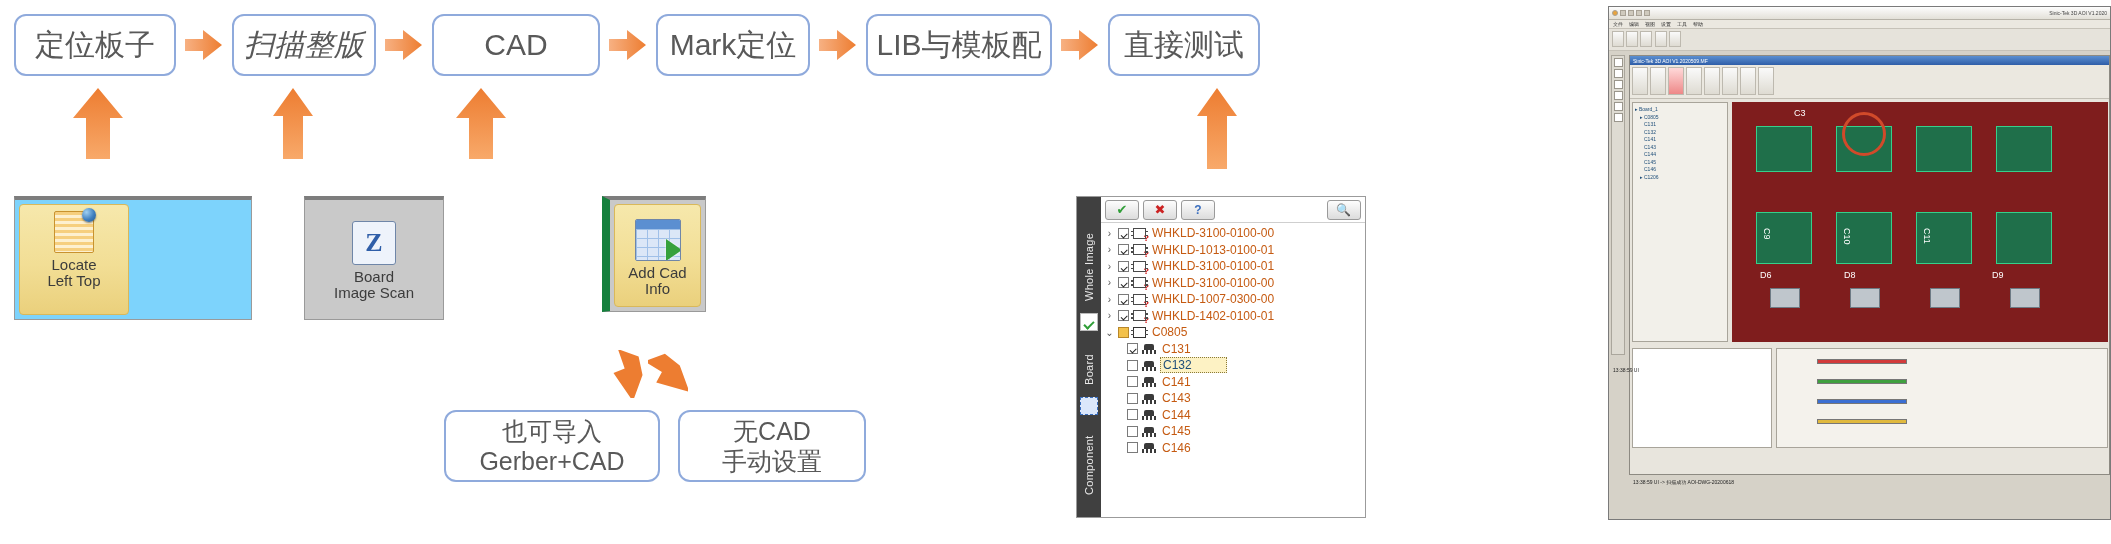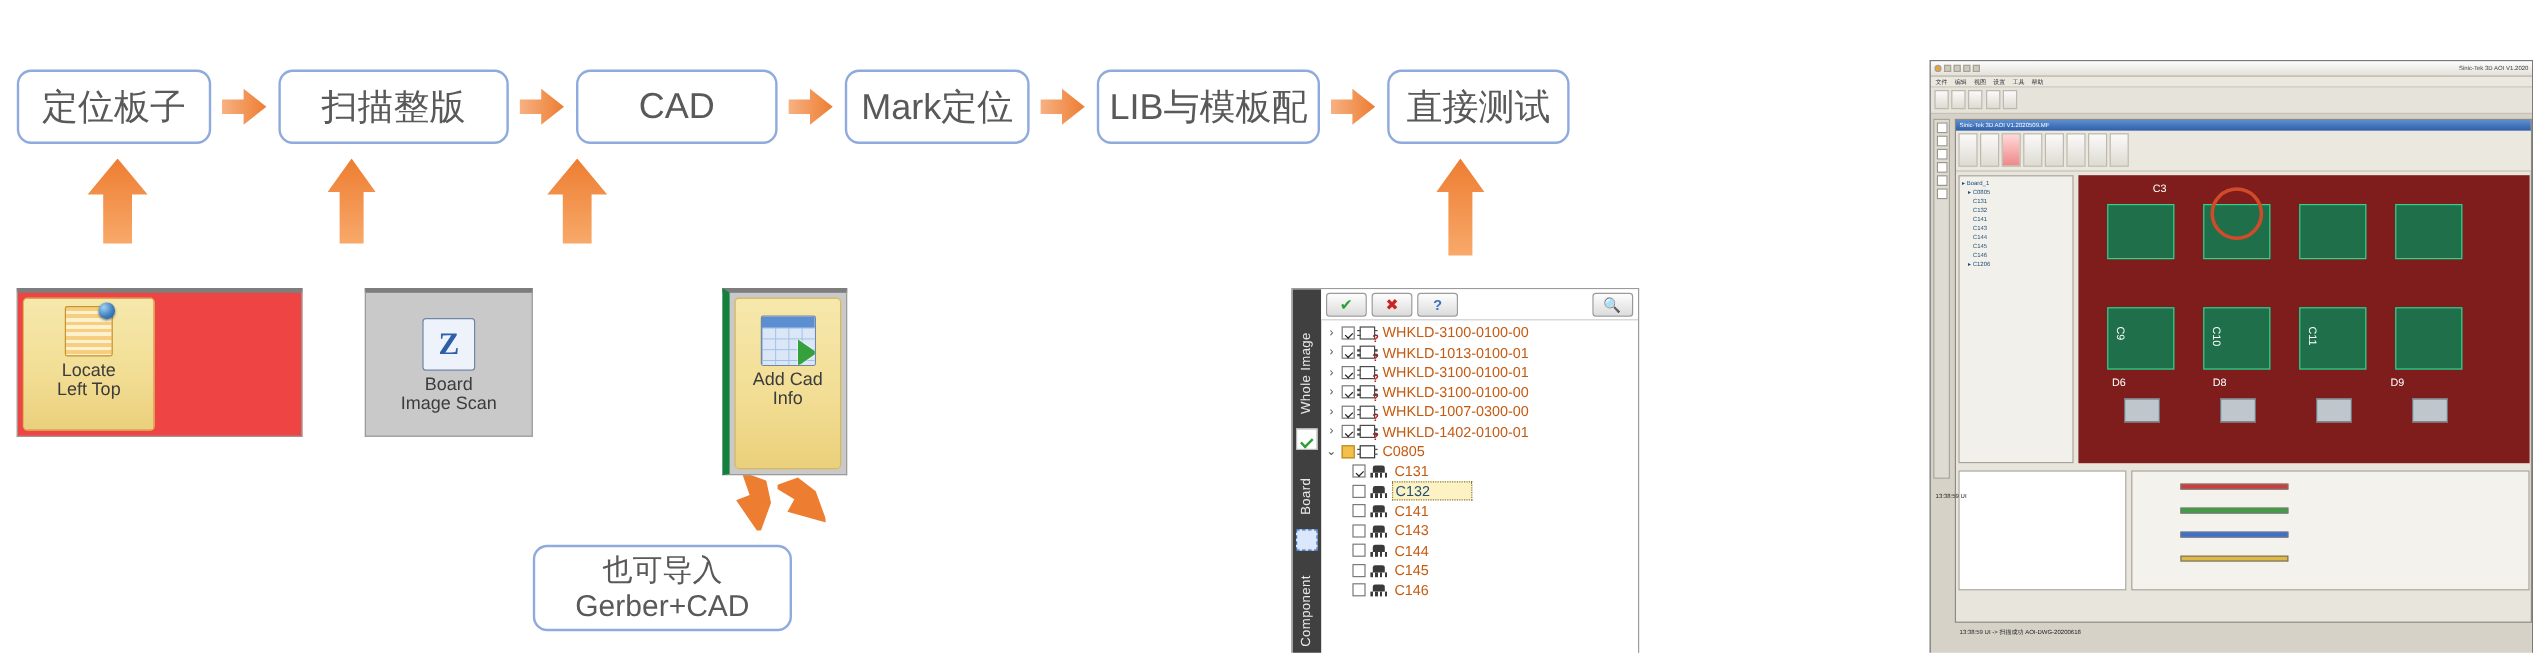--- a/index.html
+++ b/index.html
@@ -4,21 +4,21 @@
 <style>
   * { box-sizing: border-box; }
   html, body { margin:0; padding:0; }
   body {
     width:2111px; height:544px;
     background:#ffffff;
     font-family:"Liberation Sans", sans-serif;
     position:relative;
     overflow:hidden;
   }
-  .stage { position:absolute; inset:0;margin-top:44px; }
+  .stage { position:absolute; inset:0; }
 
   
   .flow-row { position:absolute; left:14px; top:14px; display:flex; align-items:center; }
   .flow-box {
     border:2.5px solid #8faadc;
     border-radius:12px;
     background:#ffffff;
     height:62px;
     display:flex; align-items:center; justify-content:center;
     padding:0 16px;
@@ -34,21 +34,21 @@
   }
   .flow-arrow svg { display:block; }
 
   
   .up-arrow { position:absolute; }
   .up-arrow svg { display:block; }
 
   
   .tb-panel {
     position:absolute;
-    background:#ef4444;
+    background:#7dd3fc;
     border:1px solid #9a9a9a;
     border-top:4px solid #7d7d7d;
     display:flex;
     padding:4px;
     gap:3px;
   }
   .tb-btn {
     background:linear-gradient(180deg,#f6e8ac 0%,#f2de95 55%,#ead07c 100%);
     border:1px solid #d9b85a;
     border-radius:4px;
@@ -242,21 +242,21 @@
           <defs>
             <linearGradient id="ag1" x1="0" y1="0" x2="1" y2="0">
               <stop offset="0" stop-color="#F7B183"></stop>
               <stop offset="1" stop-color="#ED7D31"></stop>
             </linearGradient>
           </defs>
           <path d="M0 11 L18 11 L18 2 L37 17 L18 32 L18 23 L0 23 Z" fill="url(#ag1)"></path>
         </svg>
     </div>
 
-    <div class="flow-box" style="width:192px;">
+    <div class="flow-box" style="width:144px;font-style:italic;">
       <span>扫描整版</span>
     </div>
     <div class="flow-arrow">
       <svg width="38" height="34" viewBox="0 0 38 34">
           <path d="M0 11 L18 11 L18 2 L37 17 L18 32 L18 23 L0 23 Z" fill="url(#ag1)"></path>
         </svg>
     </div>
 
     <div class="flow-box" style="width:168px;">
       <span>CAD</span>
@@ -340,35 +340,39 @@
   </div>
 
   <div class="tb-panel" style="left:304px; top:196px; width:140px; height:124px; background:#c9c9c9;">
     <div class="tb-btn plain" style="width:100%;justify-content:center;">
       <span class="glyph scan-icon">Z</span>
       <span class="lbl">Board
 Image Scan</span>
     </div>
   </div>
 
-  <div class="tb-panel" style="left:602px; top:196px; width:104px; height:156px; background:#c9c9c9; border-left:6px solid #15803d;">
+  <div class="tb-panel" style="left:602px; top:196px; width:104px; height:116px; background:#c9c9c9; border-left:8px solid #15803d;">
     <div class="tb-btn" style="width:100%;justify-content:flex-start;padding-top:14px;">
       <span class="glyph cad-icon">
         <span class="grid"></span>
           <span class="hdr"></span>
           <span class="go"></span>
       </span>
       <span class="lbl">Add Cad
 Info</span>
     </div>
   </div>
 
   <div class="note-box" style="left:444px; top:410px; width:216px; height:72px;">
     <span>也可导入
 Gerber+CAD</span>
+  </div>
+  <div class="note-box" style="left:678px; top:410px; width:188px; height:72px;">
+    <span>无CAD
+手动设置</span>
   </div>
 
   <div class="tree-panel" style="left:1076px; top:196px; width:290px; height:322px;">
     <div class="tree-tabs">
       <div class="vtab" style="height:106px;">
         <span>Whole Image</span>
       </div>
       <div class="tab-thumb check"></div>
       <div class="vtab" style="height:58px;">
         <span>Board</span>

